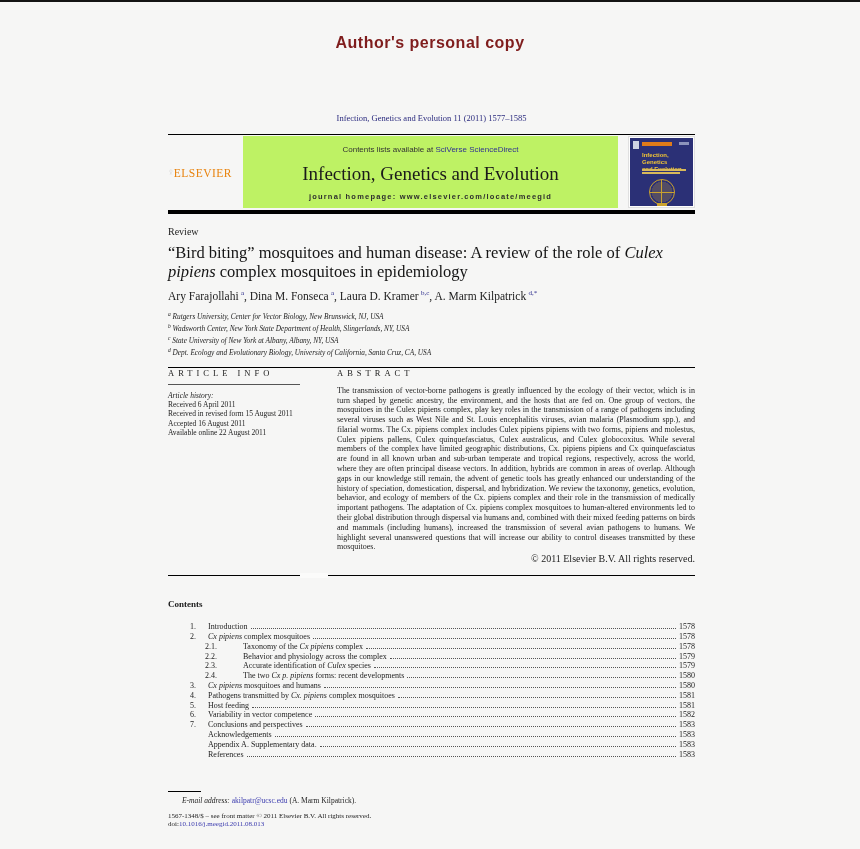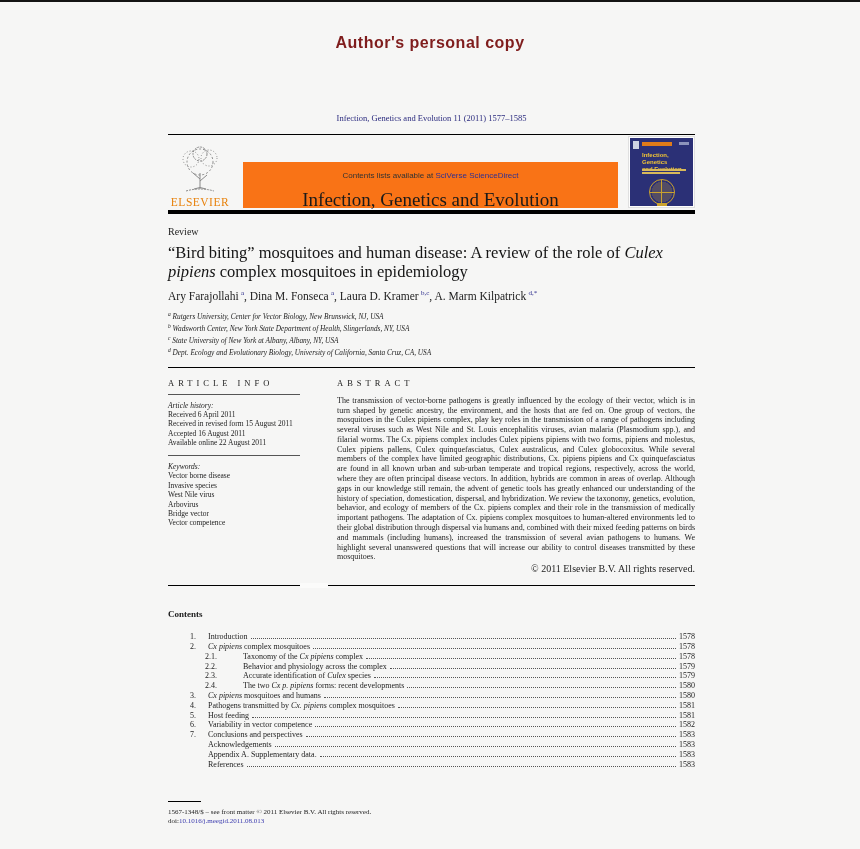--- a/index.html
+++ b/index.html
@@ -20,28 +20,28 @@
     color:#7f1d1d;
   }
   .page { position:absolute; left:168px; top:16px; width:527px; }
 
   .citation {
     margin-top:97px; text-align:center;
     font-size:8.5px; color:#2a2a7e;
   }
 
   .banner { margin-top:11px; border-top:1px solid #000; padding-top:1px; height:72px; display:flex; }
-  .logo-col { width:64px; display:flex; flex-direction:column; align-items:center; justify-content:flex-end; }
+  .logo-col { width:64px; display:flex; align-items:center; justify-content:flex-end; }
   .elsevier-word {
     font-size:11.5px; color:#e8820c; letter-spacing:0.5px;
     font-family:"Liberation Serif",serif; margin-top:1px;
   }
   .banner-mid {
-    flex:1; background:#f97316; margin-left:11px; margin-right:10px;
-    text-align:center; position:relative; padding-top:9px;margin-top:26px;
+    flex:1; background:#bef264; margin-left:11px; margin-right:10px;
+    text-align:center; position:relative; padding-top:9px;
   }
   .contents-avail { font-family:"Liberation Sans","DejaVu Sans",sans-serif; font-size:8px; color:#333; }
   .sciverse { color:#2f2f92; }
   .banner-journal-title { font-size:19px; color:#1a1a1a; margin-top:9px; }
   .homepage-line {
     position:absolute; bottom:7px; left:0; width:100%;
     font-family:"Liberation Sans","DejaVu Sans",sans-serif;
     font-weight:bold; font-size:7.5px; letter-spacing:1.2px; color:#2e2e2e;
   }
   .cover-col { width:67px; background:#fdfdfd; border:1px solid #e0e0e0; box-sizing:border-box; padding:1px; }
@@ -69,21 +69,21 @@
   .article-title { margin-top:7px; font-size:16.5px; line-height:18.5px; color:#141414; }
   .authors-line { margin-top:8px; font-size:11.5px; }
   .authors-line sup { font-size:7px; color:#2b2b8c; }
   .affils { margin-top:8px; font-style:italic; font-size:7.3px; line-height:8.8px; color:#222; }
   .affils sup { font-size:5.5px; }
 
   .section-rule { margin-top:8px; border-top:1px solid #000; }
   .two-col { display:flex; }
   .col-left { width:132px; flex:none; }
   .col-right { flex:1; margin-left:37px; }
-  .col-heading { margin-top:10px; font-size:8.5px; letter-spacing:4px; color:#222; white-space:nowrap; }
+  .col-heading { font-size:8.5px; letter-spacing:4px; color:#222; white-space:nowrap; }
   .left-rule { border-top:1px solid #555; margin-top:6px; }
   .info-label { font-style:italic; font-size:7.5px; margin-top:6px; }
   .info-line { font-size:7.5px; line-height:9.4px; }
   .keywords-block { margin-top:8px; border-top:1px solid #555; padding-top:6px; }
   .abstract-text { margin-top:8px; font-size:8px; line-height:9.8px; text-align:justify; }
   .abstract-copyright { font-size:10px; text-align:right; margin-top:1px; }
   .end-rule { margin-top:11px; border-top:1px solid #000; position:relative; }
   .end-rule .notch { position:absolute; left:132px; top:-3px; width:28px; height:5px; background:#fbfbfa; }
 
   .contents-head { margin-top:23px; font-weight:bold; font-size:9px; }
@@ -127,20 +127,21 @@
           <path d="M26 28 L26 44 M26 34 L19 28 M26 36 L33 30 M20 44 Q26 41 32 44"></path>
           <path d="M12 46 Q26 42 40 46" stroke-dasharray="2,1"></path>
         </g>
       </svg>
       <div class="elsevier-word">ELSEVIER</div>
     </div>
 
     <div class="banner-mid">
       <div class="contents-avail"><span>Contents lists available at </span><span class="sciverse">SciVerse ScienceDirect</span></div>
       <div class="banner-journal-title">Infection, Genetics and Evolution</div>
+      <div class="homepage-line">journal homepage: www.elsevier.com/locate/meegid</div>
     </div>
 
     <div class="cover-col">
       <div class="cover">
         <div class="cover-mark"></div>
         <div class="cover-band"></div>
         <div class="cover-band2"></div>
         <div class="cover-title">
           <div>Infection, Genetics</div>
           <div>and Evolution</div>
@@ -173,29 +174,20 @@
 
   <div class="two-col">
     <div class="col-left">
       <div class="col-heading">ARTICLE INFO</div>
       <div class="left-rule"></div>
       <div class="info-label">Article history:</div>
       <div class="info-line">Received 6 April 2011</div>
       <div class="info-line">Received in revised form 15 August 2011</div>
       <div class="info-line">Accepted 16 August 2011</div>
       <div class="info-line">Available online 22 August 2011</div>
-      <div class="keywords-block">
-        <div class="info-label" style="margin-top:0;">Keywords:</div>
-        <div class="info-line">Vector borne disease</div>
-        <div class="info-line">Invasive species</div>
-        <div class="info-line">West Nile virus</div>
-        <div class="info-line">Arbovirus</div>
-        <div class="info-line">Bridge vector</div>
-        <div class="info-line">Vector competence</div>
-      </div>
     </div>
     <div class="col-right">
       <div class="col-heading">ABSTRACT</div>
       <div class="abstract-text">The transmission of vector-borne pathogens is greatly influenced by the ecology of their vector, which is in turn shaped by genetic ancestry, the environment, and the hosts that are fed on. One group of vectors, the mosquitoes in the Culex pipiens complex, play key roles in the transmission of a range of pathogens including several viruses such as West Nile and St. Louis encephalitis viruses, avian malaria (Plasmodium spp.), and filarial worms. The Cx. pipiens complex includes Culex pipiens pipiens with two forms, pipiens and molestus, Culex pipiens pallens, Culex quinquefasciatus, Culex australicus, and Culex globocoxitus. While several members of the complex have limited geographic distributions, Cx. pipiens pipiens and Cx quinquefasciatus are found in all known urban and sub-urban temperate and tropical regions, respectively, across the world, where they are often principal disease vectors. In addition, hybrids are common in areas of overlap. Although gaps in our knowledge still remain, the advent of genetic tools has greatly enhanced our understanding of the history of speciation, domestication, dispersal, and hybridization. We review the taxonomy, genetics, evolution, behavior, and ecology of members of the Cx. pipiens complex and their role in the transmission of medically important pathogens. The adaptation of Cx. pipiens complex mosquitoes to human-altered environments led to their global distribution through dispersal via humans and, combined with their mixed feeding patterns on birds and mammals (including humans), increased the transmission of several avian pathogens to humans. We highlight several unanswered questions that will increase our ability to control diseases transmitted by these mosquitoes.</div>
       <div class="abstract-copyright">© 2011 Elsevier B.V. All rights reserved.</div>
     </div>
   </div>
 
   <div class="end-rule">
       <div class="notch"></div>
@@ -285,18 +277,19 @@
     <div class="toc-row">
         <span class="toc-num"></span>
         <span class="toc-label"><span>References</span><i></i><span></span></span>
         <span class="toc-leader"></span>
         <span class="toc-page">1583</span>
       </div>
   </div>
 
   <div class="fn-rule"></div>
   <div class="fn-block">
+    <div class="fn-line2"><span class="em-label">E-mail address:</span> <a class="link">akilpatr@ucsc.edu</a><span> (A. Marm Kilpatrick).</span></div>
   </div>
 
   <div class="issn-line">1567-1348/$ – see front matter © 2011 Elsevier B.V. All rights reserved.</div>
   <div class="doi-line"><span>doi:</span><a class="link">10.1016/j.meegid.2011.08.013</a></div>
 
 </div>
 
 </body></html>

